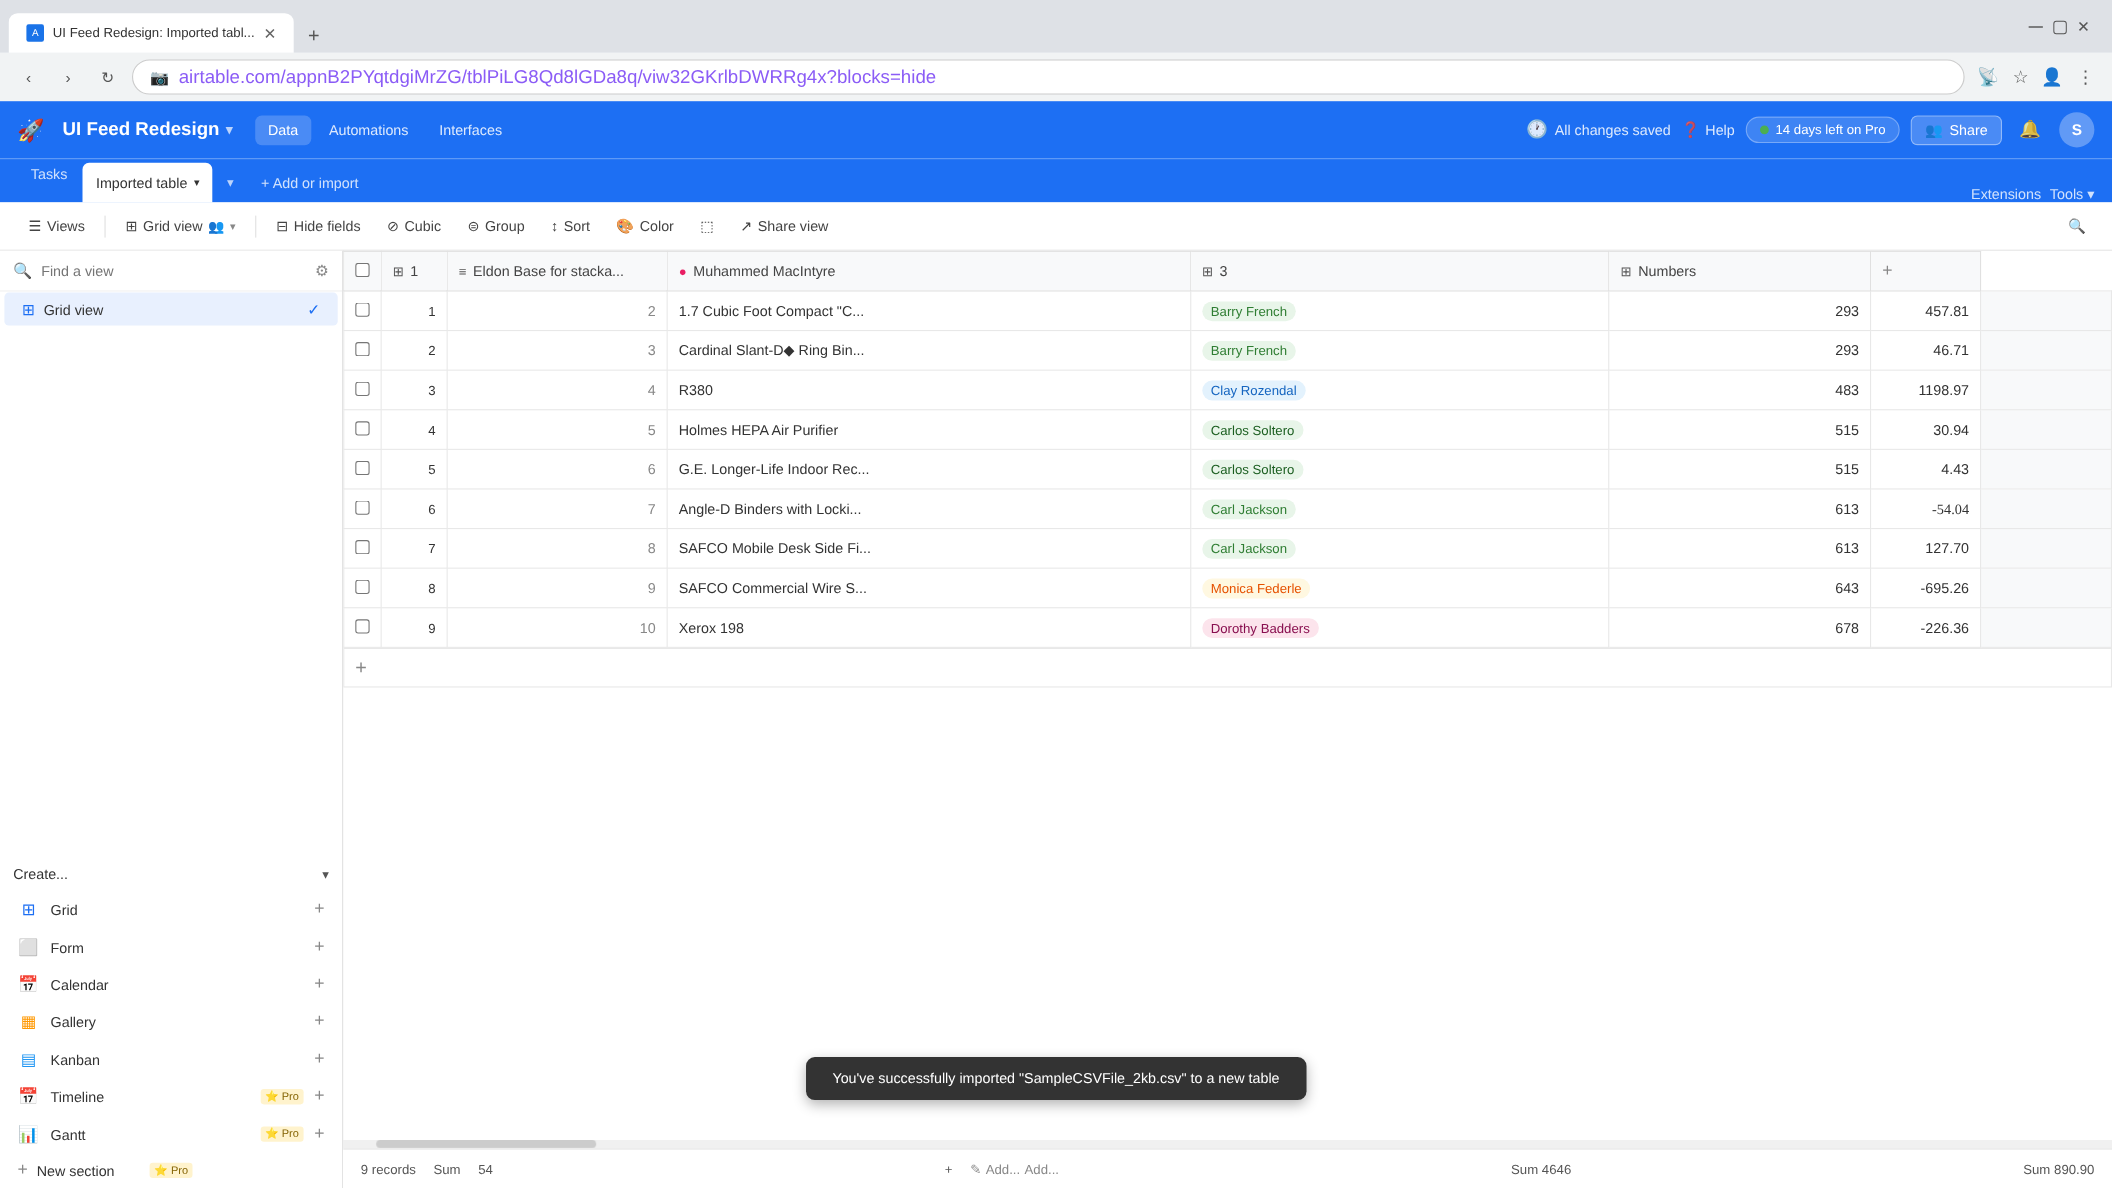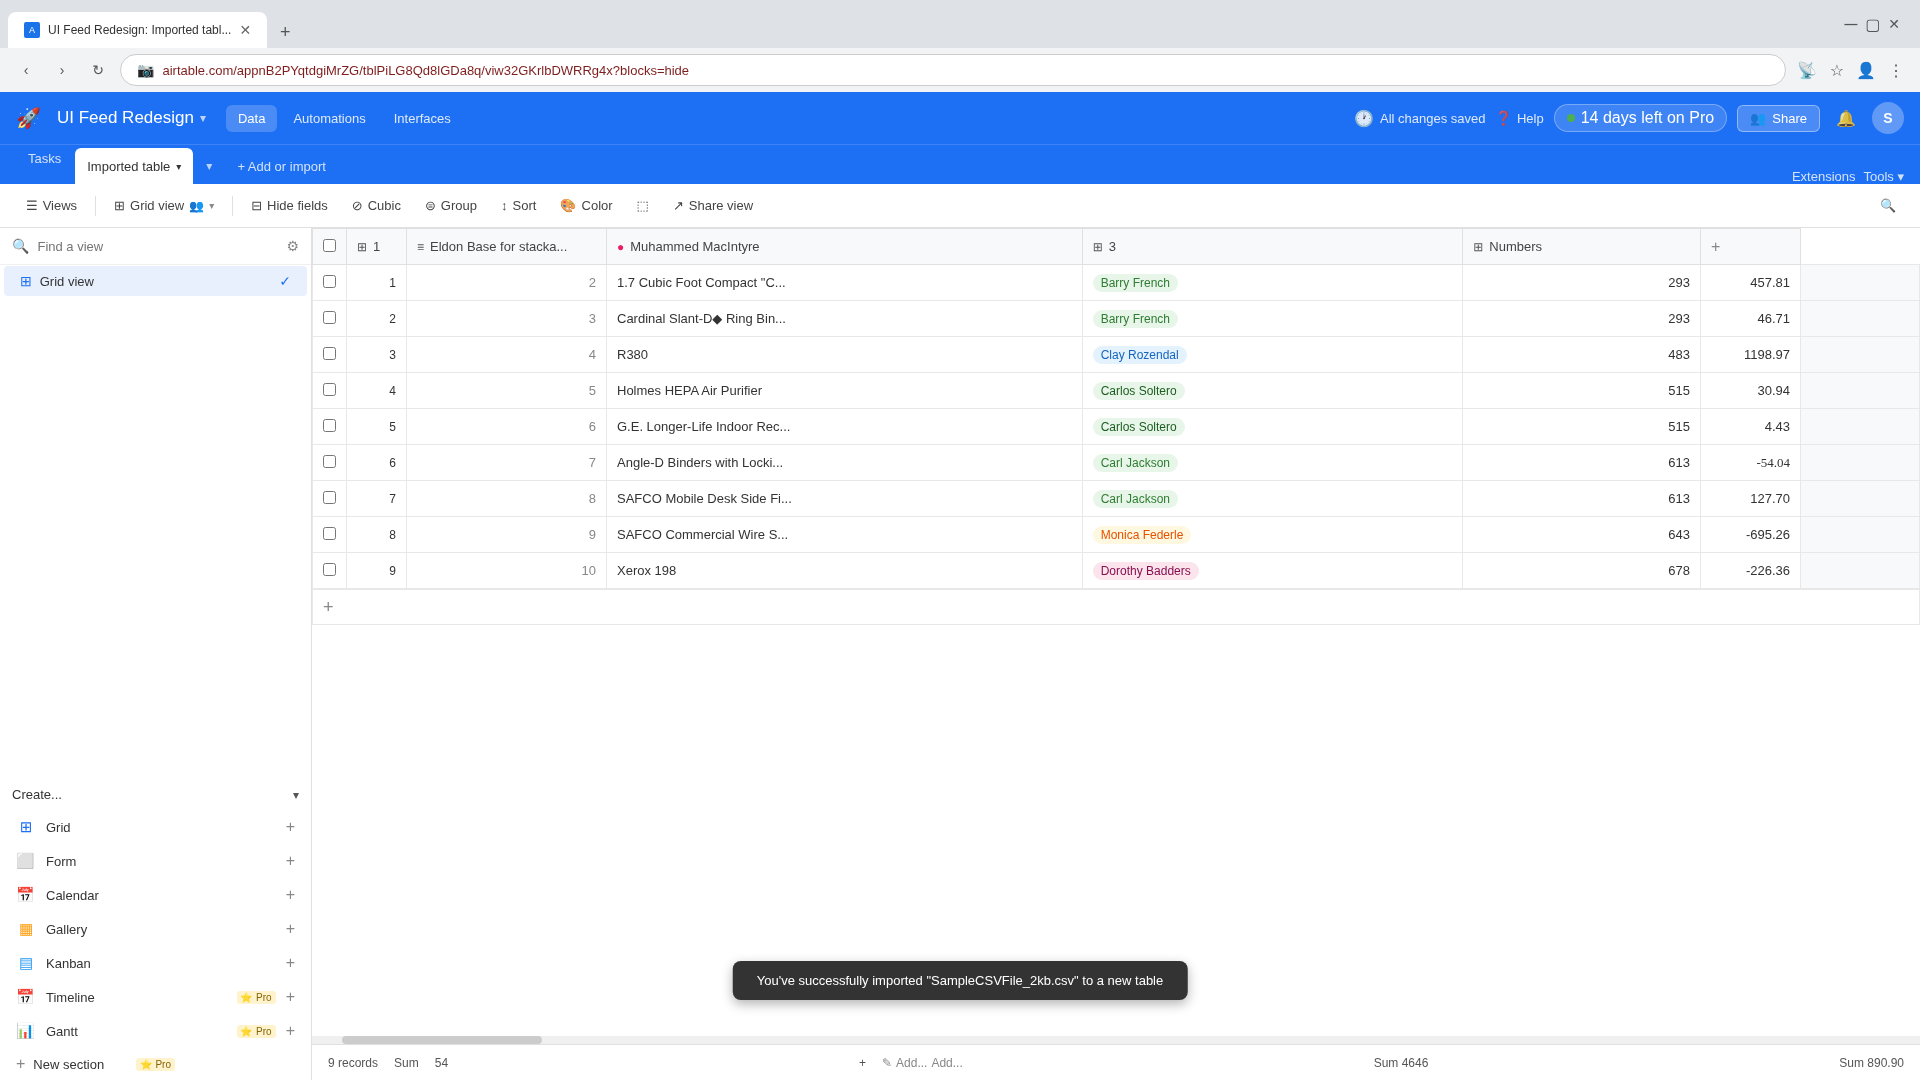--- a/index.html
+++ b/index.html
@@ -14,30 +14,30 @@
     .browser-tab-new { width: 32px; height: 32px; display: flex; align-items: center; justify-content: center; border-radius: 50%; cursor: pointer; color: #555; font-size: 18px; }
     
     .browser-nav { background: #f1f3f4; height: 44px; display: flex; align-items: center; padding: 4px 12px; gap: 8px; }
     .nav-btn { width: 28px; height: 28px; border-radius: 50%; display: flex; align-items: center; justify-content: center; cursor: pointer; color: #555; font-size: 14px; border: none; background: transparent; }
     .address-bar { flex: 1; background: #fff; border: 1px solid #ccc; border-radius: 20px; padding: 4px 16px; font-size: 13px; color: #333; display: flex; align-items: center; height: 32px; }
     .nav-icons { display: flex; gap: 4px; }
 
     
     .app-header { background: #1d6ff3; height: 52px; display: flex; align-items: center; padding: 0 16px; gap: 12px; }
     .app-logo { color: white; font-size: 20px; margin-right: 4px; }
-    .app-title { color: white; font-size: 17px; font-weight: 400; display: flex; align-items: center; gap: 6px; }
+    .app-title { color: white; font-size: 17px; font-weight: 700; display: flex; align-items: center; gap: 6px; }
     .app-title-chevron { color: rgba(255,255,255,0.7); font-size: 12px; }
     .header-nav { display: flex; gap: 4px; margin-left: 8px; }
     .header-nav-item { color: rgba(255,255,255,0.85); padding: 6px 12px; border-radius: 6px; cursor: pointer; font-size: 13px; }
     .header-nav-item.active { background: rgba(255,255,255,0.2); color: white; font-weight: 500; }
     .header-spacer { flex: 1; }
     .header-right { display: flex; align-items: center; gap: 10px; }
     .all-saved { color: rgba(255,255,255,0.85); font-size: 13px; display: flex; align-items: center; gap: 6px; }
     .help-btn { color: rgba(255,255,255,0.85); font-size: 13px; display: flex; align-items: center; gap: 4px; cursor: pointer; }
-    .pro-badge { background: rgba(255,255,255,0.15); border: 1px solid rgba(255,255,255,0.3); border-radius: 20px; padding: 4px 12px; color: white; font-size: 16px; display: flex; align-items: center; gap: 6px; cursor: pointer; }
+    .pro-badge { background: rgba(255,255,255,0.15); border: 1px solid rgba(255,255,255,0.3); border-radius: 20px; padding: 4px 12px; color: white; font-size: 12px; display: flex; align-items: center; gap: 6px; cursor: pointer; }
     .pro-dot { width: 8px; height: 8px; border-radius: 50%; background: #4caf50; }
     .share-btn { background: rgba(255,255,255,0.2); border: 1px solid rgba(255,255,255,0.4); border-radius: 6px; padding: 5px 12px; color: white; font-size: 13px; cursor: pointer; display: flex; align-items: center; gap: 6px; }
     .header-icon-btn { width: 32px; height: 32px; border-radius: 50%; display: flex; align-items: center; justify-content: center; color: rgba(255,255,255,0.85); cursor: pointer; font-size: 16px; }
     .avatar { width: 32px; height: 32px; border-radius: 50%; background: rgba(255,255,255,0.3); display: flex; align-items: center; justify-content: center; color: white; font-size: 14px; font-weight: 600; cursor: pointer; }
 
     
     .table-tabs { background: #1d6ff3; border-top: 1px solid rgba(255,255,255,0.15); height: 40px; display: flex; align-items: flex-end; padding: 0 16px; gap: 2px; }
     .table-tab { padding: 9px 12px; border-radius: 6px 6px 0 0; font-size: 13px; cursor: pointer; color: rgba(255,255,255,0.8); display: flex; align-items: center; gap: 6px; height: 36px; }
     .table-tab.active { background: #fff; color: #333; font-weight: 500; }
     .table-tab-add { color: rgba(255,255,255,0.8); padding: 6px 12px; display: flex; align-items: center; gap: 6px; cursor: pointer; font-size: 13px; height: 36px; }
@@ -127,21 +127,21 @@
     <span style="font-size:14px;color:#555;cursor:pointer;">✕</span>
   </div>
 </div>
 
 <div class="browser-nav">
   <button class="nav-btn">‹</button>
   <button class="nav-btn">›</button>
   <button class="nav-btn">↻</button>
   <div class="address-bar">
     <span style="color:#888;font-size:14px;margin-right:8px;">📷</span>
-    <span style="font-size:13px;color:#7f1d1d;">airtable.com/appnB2PYqtdgiMrZG/tblPiLG8Qd8lGDa8q/viw32GKrlbDWRRg4x?blocks=hide</span>
+    <span style="font-size:17px;color:#8b5cf6;">airtable.com/appnB2PYqtdgiMrZG/tblPiLG8Qd8lGDa8q/viw32GKrlbDWRRg4x?blocks=hide</span>
   </div>
   <div class="nav-icons">
     <span style="font-size:16px;color:#555;cursor:pointer;padding:4px;">📡</span>
     <span style="font-size:16px;color:#555;cursor:pointer;padding:4px;">☆</span>
     <span style="font-size:16px;color:#555;cursor:pointer;padding:4px;">👤</span>
     <span style="font-size:16px;color:#555;cursor:pointer;padding:4px;">⋮</span>
   </div>
 </div>
 
 <div class="app-header">

